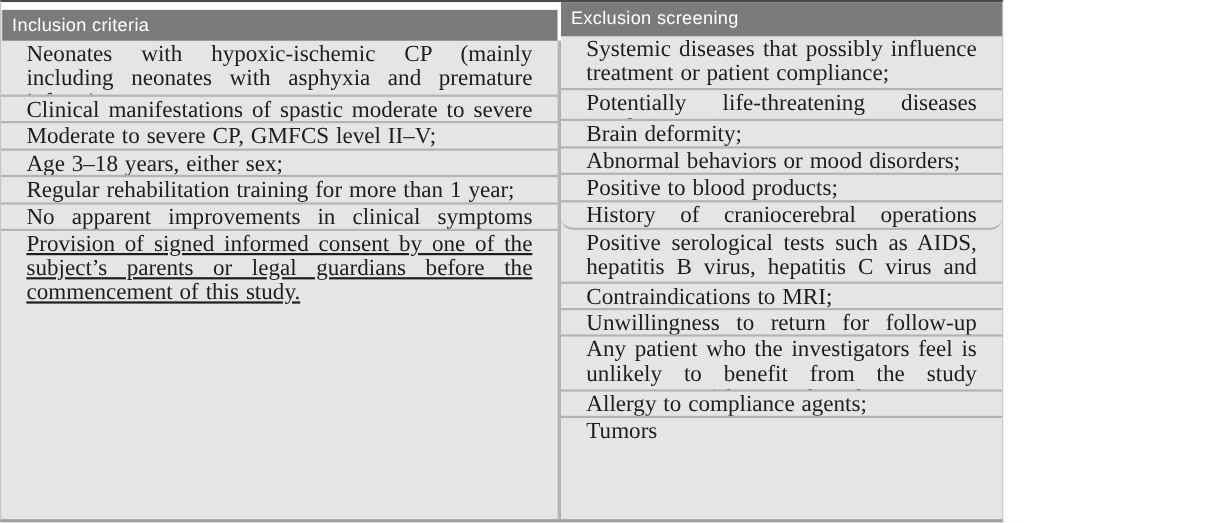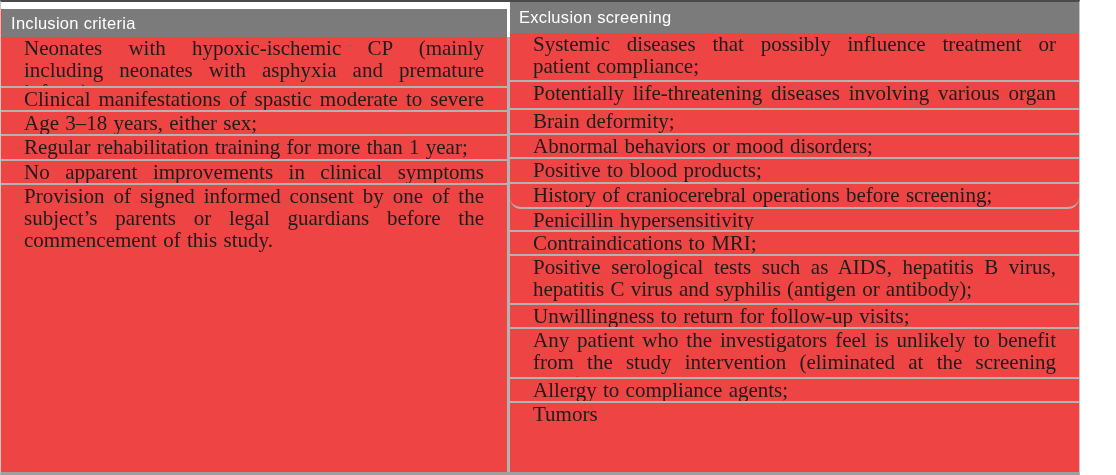--- a/index.html
+++ b/index.html
@@ -3,27 +3,27 @@
 <meta charset="utf-8">
 <style>
   * { margin: 0; padding: 0; box-sizing: border-box; }
   html, body { background: #ffffff; }
   body {
     width: 1116px; height: 475px;
     font-family: "Liberation Serif", serif;
     overflow: hidden;
   }
   .table-wrap {
-    width: 1080px; height: 475px;
+    width: 912px; height: 475px;
     border-top: 2px solid #4a4a4a;
     border-left: 1px solid #c6c6c6;
     border-right: 1px solid #c6c6c6;
     border-bottom: 3px solid #9f9f9f;
     display: flex;
-    background: #ef4444;
+    background: #e5e5e5;
   }
   .col { display: flex; flex-direction: column; height: 100%; }
   .col-left  { width: 506px; }
   .col-right { flex: 1; }
   .divider { width: 3px; display: flex; flex-direction: column; height: 100%; }
   .divider .d-top  { flex: 0 0 35px; background: #ffffff; }
   .divider .d-rest { flex: 1; background: #b3b3b3; }
 
   .hdr-gap { flex: 0 0 7px; background: #ffffff; }
   .hdr {
@@ -50,43 +50,43 @@
 </head>
 <body>
 
 <div class="table-wrap">
   <div class="col col-left">
     <div class="hdr-gap"></div>
     <div class="hdr">Inclusion criteria</div>
     <div id="incl-body" class="col-body" style="display:flex;flex-direction:column;flex:1;">
         <div class="cell" style="flex: 0 0 51px;">Neonates with hypoxic-ischemic CP (mainly including neonates with asphyxia and premature infants);</div>
         <div class="cell" style="flex: 0 0 24px;">Clinical manifestations of spastic moderate to severe paralysis;</div>
+        <div class="cell" style="flex: 0 0 25px;">Moderate to severe CP, GMFCS level II–V;</div>
         <div class="cell" style="flex: 0 0 24px;">Age 3–18 years, either sex;</div>
         <div class="cell" style="flex: 0 0 25px;">Regular rehabilitation training for more than 1 year;</div>
         <div class="cell" style="flex: 0 0 24px;">No apparent improvements in clinical symptoms more than 8 months;</div>
-        <div class="cell" style="flex: 1 1 auto;">Provision of signed informed consent by one of the subject’s parents or legal guardians before the commencement of this study.</div>
+        <div class="cell" style="flex: 1 1 auto; text-decoration: underline;">Provision of signed informed consent by one of the subject’s parents or legal guardians before the commencement of this study.</div>
       </div>
   </div>
 
   <div class="divider">
     <div class="d-top"></div>
     <div class="d-rest"></div>
   </div>
 
   <div class="col col-right">
     <div class="hdr">Exclusion screening</div>
     <div id="excl-body" class="col-body" style="display:flex;flex-direction:column;flex:1;">
         <div class="cell" style="flex: 0 0 49px;">Systemic diseases that possibly influence treatment or patient compliance;</div>
         <div class="cell" style="flex: 0 0 28px;">Potentially life-threatening diseases involving various organ systems;</div>
         <div class="cell" style="flex: 0 0 25px;">Brain deformity;</div>
         <div class="cell" style="flex: 0 0 24px;">Abnormal behaviors or mood disorders;</div>
         <div class="cell" style="flex: 0 0 25px;">Positive to blood products;</div>
         <div class="cell" style="flex: 0 0 25px; border-radius: 11px;">History of craniocerebral operations before screening;</div>
-        <div class="cell" style="flex: 0 0 23px;">Penicillin hypersensitivity</div>
+        <div class="cell" style="flex: 0 0 49px;">Positive serological tests such as AIDS, hepatitis B virus, hepatitis C virus and syphilis (antigen or antibody);</div>
         <div class="cell" style="flex: 0 0 24px;">Contraindications to MRI;</div>
-        <div class="cell" style="flex: 0 0 49px;">Positive serological tests such as AIDS, hepatitis B virus, hepatitis C virus and syphilis (antigen or antibody);</div>
         <div class="cell" style="flex: 0 0 24px;">Unwillingness to return for follow-up visits;</div>
         <div class="cell" style="flex: 0 0 50px;">Any patient who the investigators feel is unlikely to benefit from the study intervention (eliminated at the screening stage);</div>
         <div class="cell" style="flex: 0 0 24px;">Allergy to compliance agents;</div>
         <div class="cell" style="flex: 1 1 auto;">Tumors</div>
       </div>
   </div>
 </div>
 
 </body></html>

